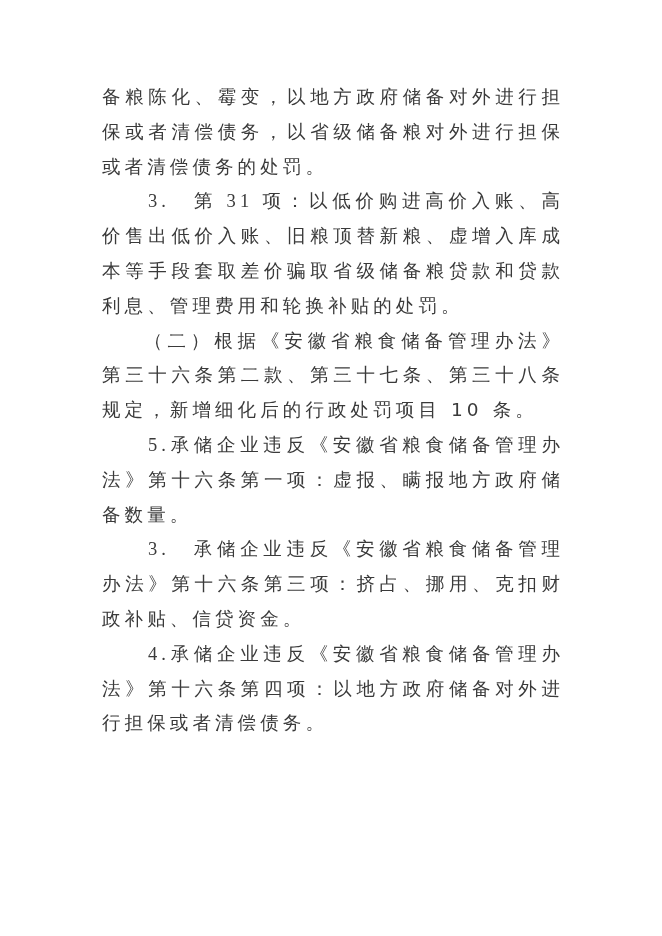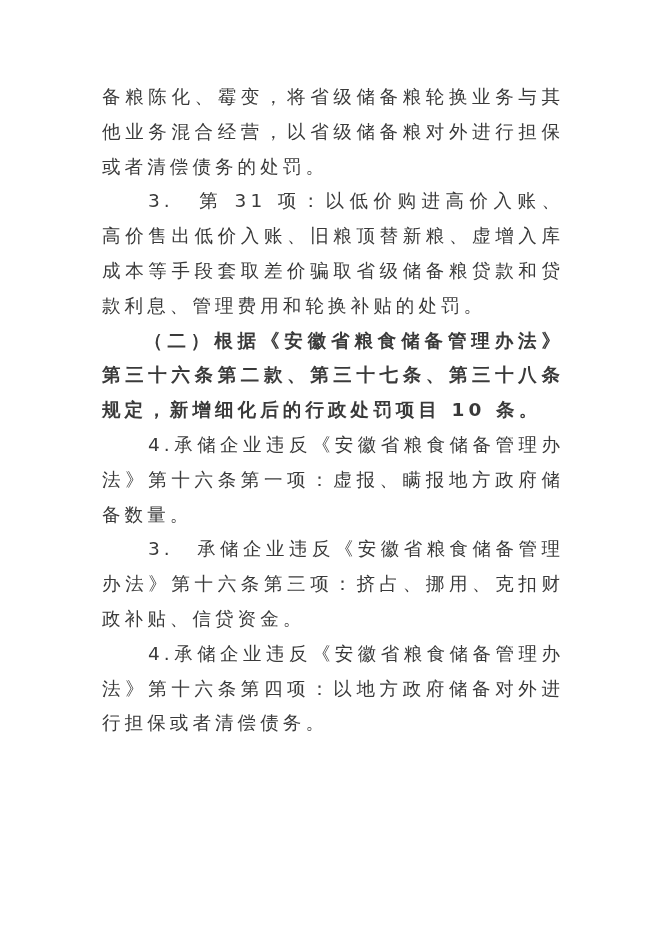--- a/index.html
+++ b/index.html
@@ -15,27 +15,27 @@
     color: #3a3a3a;
     letter-spacing: 4.1px;
   }
   .page p {
     margin: 0;
     padding: 0;
     text-align: justify;
     text-align-last: left;
     word-break: break-all;
   }
-  .indent { text-indent: 46px; }
-  .indent-wide { text-indent: 42px; font-weight: bold; }
+  .indent { text-indent: 46px; font-family: Liberation Serif, serif; }
+  .indent-wide { text-indent: 42px; }
 </style>
 </head>
 <body>
 
 <div class="page">
-  <p>备粮陈化、霉变，将省级储备粮轮换业务与其他业务混合经营，以省级储备粮对外进行担保或者清偿债务的处罚。</p>
+  <p>备粮陈化、霉变，以地方政府储备对外进行担保或者清偿债务，以省级储备粮对外进行担保或者清偿债务的处罚。</p>
   <p class="indent">3.　第 31 项：以低价购进高价入账、高价售出低价入账、旧粮顶替新粮、虚增入库成本等手段套取差价骗取省级储备粮贷款和贷款利息、管理费用和轮换补贴的处罚。</p>
   <p class="indent-wide">（二）根据《安徽省粮食储备管理办法》第三十六条第二款、第三十七条、第三十八条规定，新增细化后的行政处罚项目 10 条。</p>
-  <p class="indent">4.承储企业违反《安徽省粮食储备管理办法》第十六条第一项：虚报、瞒报地方政府储备数量。</p>
+  <p class="indent">5.承储企业违反《安徽省粮食储备管理办法》第十六条第一项：虚报、瞒报地方政府储备数量。</p>
   <p class="indent">3.　承储企业违反《安徽省粮食储备管理办法》第十六条第三项：挤占、挪用、克扣财政补贴、信贷资金。</p>
   <p class="indent">4.承储企业违反《安徽省粮食储备管理办法》第十六条第四项：以地方政府储备对外进行担保或者清偿债务。</p>
 
 </div>
 
 </body></html>

